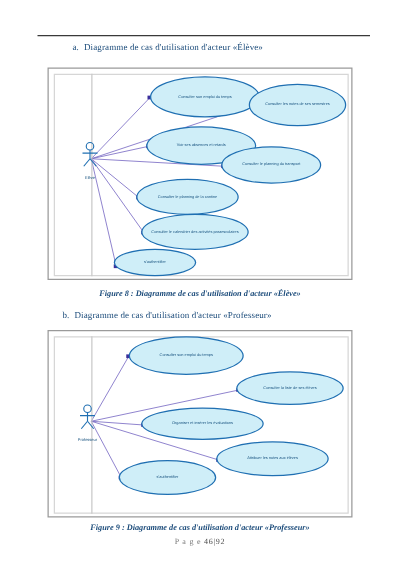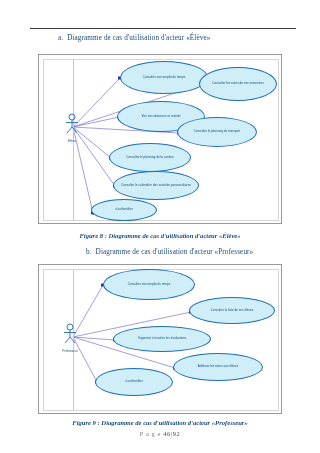--- a/index.html
+++ b/index.html
@@ -41,21 +41,21 @@
     font-size: 7.2px;
     color: #1b4b7a;
     letter-spacing: 0.1px;
     white-space: nowrap;
   }
   .heading .marker {
     display: inline-block;
     margin-right: 4px;
   }
   .heading-a { left: 58px; top: 34px; }
-  .heading-b { left: 50px; top: 248px; margin-left: 36px; }
+  .heading-b { left: 50px; top: 248px; }
 
   
   .diagram-frame {
     position: absolute;
     border: 1px solid #9a9a9a;
     background: #ffffff;
     box-sizing: border-box;
   }
   .frame-1 { left: 38px; top: 54px; width: 244px; height: 170px; }
   .frame-2 { left: 38px; top: 264px; width: 244px; height: 150px; }

